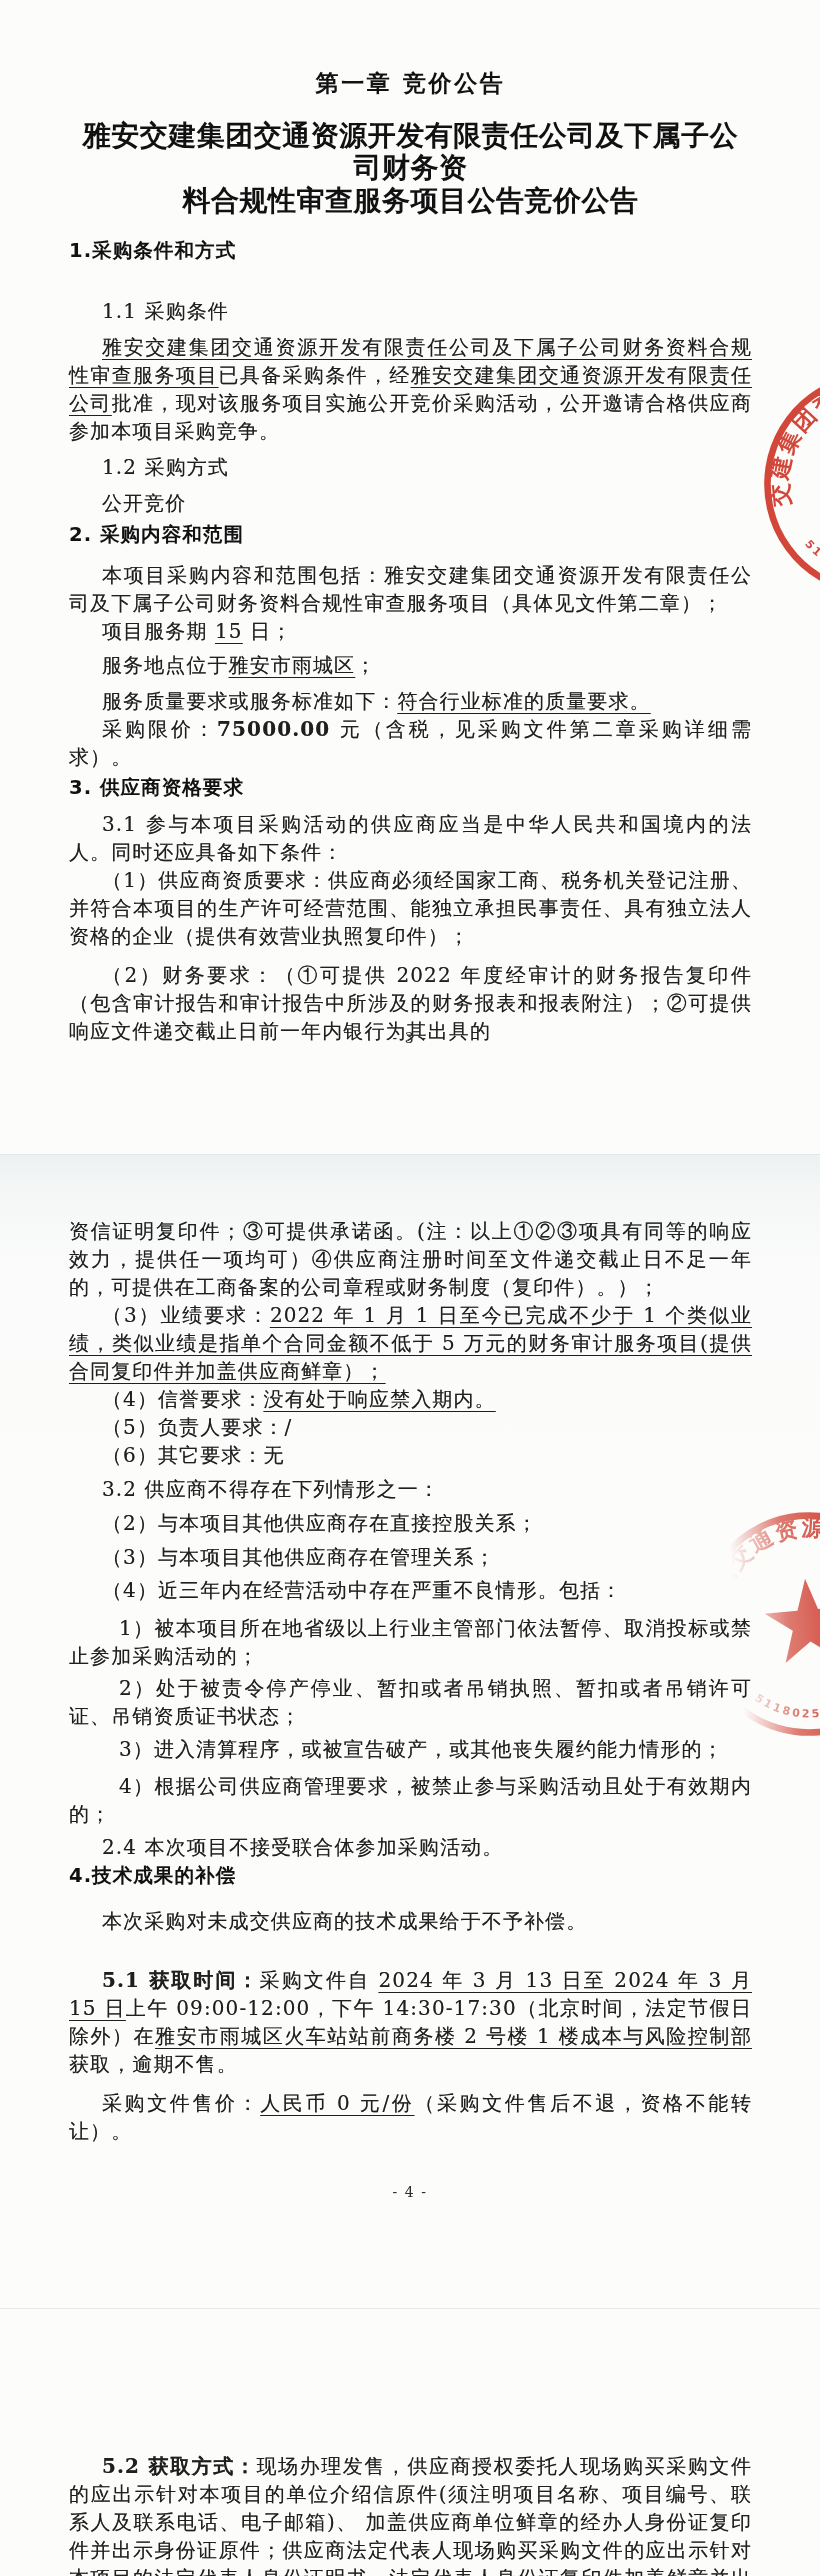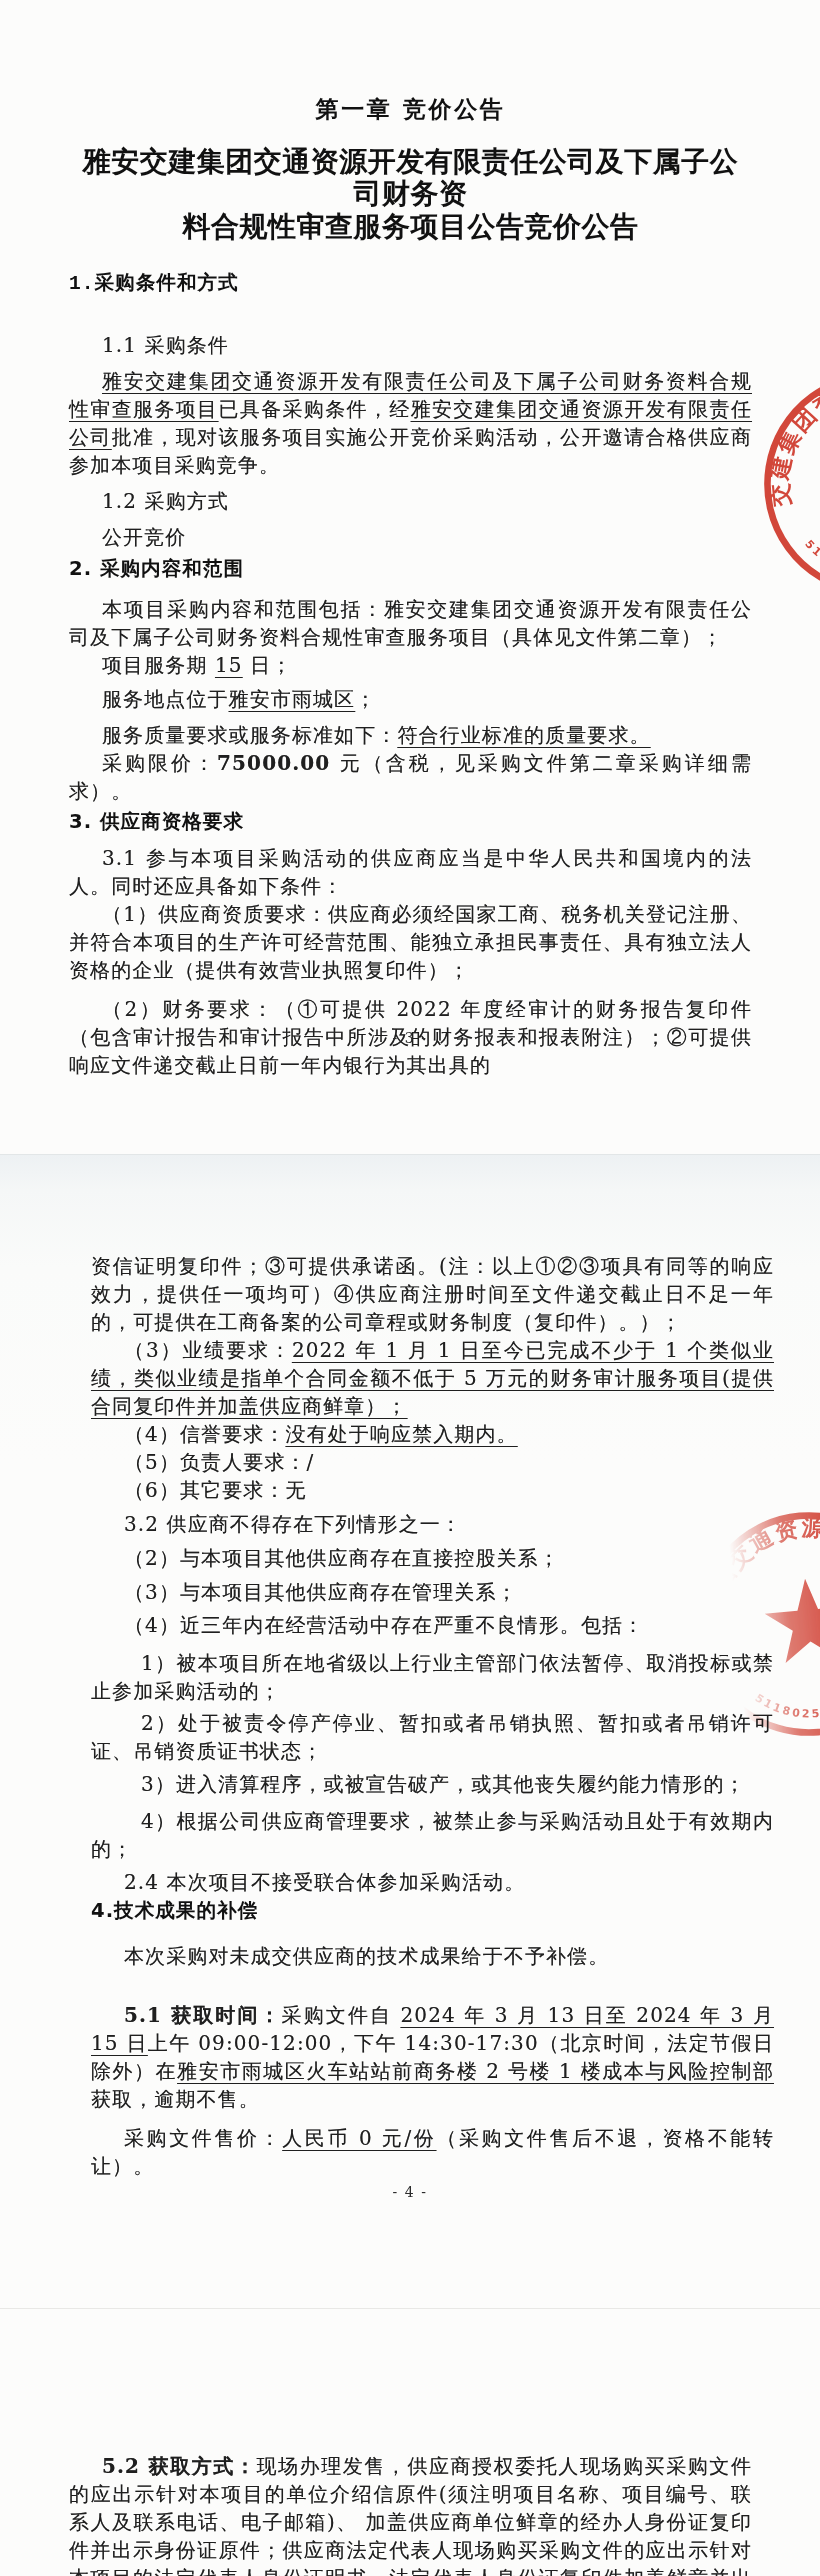--- a/index.html
+++ b/index.html
@@ -14,22 +14,22 @@
   }
   .page{
     position:absolute;left:0;width:820px;height:1154px;
     overflow:hidden;
   }
   #page1{top:0;background:#fcfcfb;}
   #page2{top:1154px;border-top:0.5px solid #e2e6e7;
     background:linear-gradient(180deg,#edf1f3 0px,#f5f7f7 36px,#fafbfa 113px,#fcfcfb 309px,#fcfcfb 100%);}
   #page3{top:2308px;border-top:0.5px solid #e8e8e5;background:#fcfcfb;}
   .content{position:absolute;left:69px;top:0;width:683px;}
-  #page1 .content{padding-top:96px;}
-  #page2 .content{padding-top:97px;margin-left:22px;}
+  #page1 .content{padding-top:70px;}
+  #page2 .content{padding-top:62px;}
   #page3 .content{padding-top:143px;}
 
   .h1,.h2,.h3{font-family:"DejaVu Sans","Liberation Sans",sans-serif;font-weight:bold;color:#111;}
   .h1{font-size:23px;line-height:27px;text-align:center;letter-spacing:2.6px;}
   .h2{font-size:28px;line-height:32px;text-align:center;letter-spacing:0.5px;}
   .h3{font-size:19.6px;line-height:27px;letter-spacing:1px;}
   .p{font-size:20px;line-height:28px;text-align:justify;letter-spacing:1.1px;
      text-shadow:0 0 0.3px rgba(0,0,0,.5);}
   .ind1{text-indent:33px;}
   .ind2{text-indent:50px;}
@@ -50,21 +50,21 @@
     mask-image:linear-gradient(90deg,rgba(0,0,0,0) 0%,rgba(0,0,0,0) 20%,rgba(0,0,0,.75) 42%,#000 62%);}
 </style>
 </head>
 <body>
 
 <div class="page" id="page1">
   <div class="content">
       <div class="h1" style="margin-top: 0px;"><span>第一章 竞价公告</span></div>
       <div class="h2" style="margin-top: 23px;"><span>雅安交建集团交通资源开发有限责任公司及下属子公司财务资</span></div>
       <div class="h2" style="margin-top: 1px;"><span>料合规性审查服务项目公告竞价公告</span></div>
-      <div class="h3" style="margin-top: 28px; font-family: Liberation Mono, monospace;"><span>1.采购条件和方式</span></div>
+      <div class="h3" style="margin-top: 20px;"><span>1.采购条件和方式</span></div>
       <div class="p ind1" style="margin-top: 33px;"><span>1.1 采购条件</span></div>
       <div class="p ind1" style="margin-top: 8.2px;"><span class="u">雅安交建集团交通资源开发有限责任公司及下属子公司财务资料合规性审查服务项目</span><span>已具备采购条件，经</span><span class="u">雅安交建集团交通资源开发有限责任公司</span><span>批准，现对该服务项目实施公开竞价采购活动，公开邀请合格供应商参加本项目采购竞争。</span></div>
       <div class="p ind1" style="margin-top: 8.2px;"><span>1.2 采购方式</span></div>
       <div class="p ind1" style="margin-top: 7.2px;"><span>公开竞价</span></div>
       <div class="h3" style="margin-top: 4.1px;"><span>2. 采购内容和范围</span></div>
       <div class="p ind1" style="margin-top: 13.4px;"><span>本项目采购内容和范围包括：雅安交建集团交通资源开发有限责任公司及下属子公司财务资料合规性审查服务项目（具体见文件第二章）；</span></div>
       <div class="p ind1" style="margin-top: 0px;"><span>项目服务期 </span><span class="u">15</span><span> 日；</span></div>
       <div class="p ind1" style="margin-top: 6.2px;"><span>服务地点位于</span><span class="u">雅安市雨城区</span><span>；</span></div>
       <div class="p ind1" style="margin-top: 7.7px;"><span>服务质量要求或服务标准如下：</span><span class="u">符合行业标准的质量要求。</span></div>
       <div class="p ind1" style="margin-top: 0px;"><span>采购限价：</span><span class="b">75000.00</span><span> 元（含税，见采购文件第二章采购详细需求）。</span></div>

